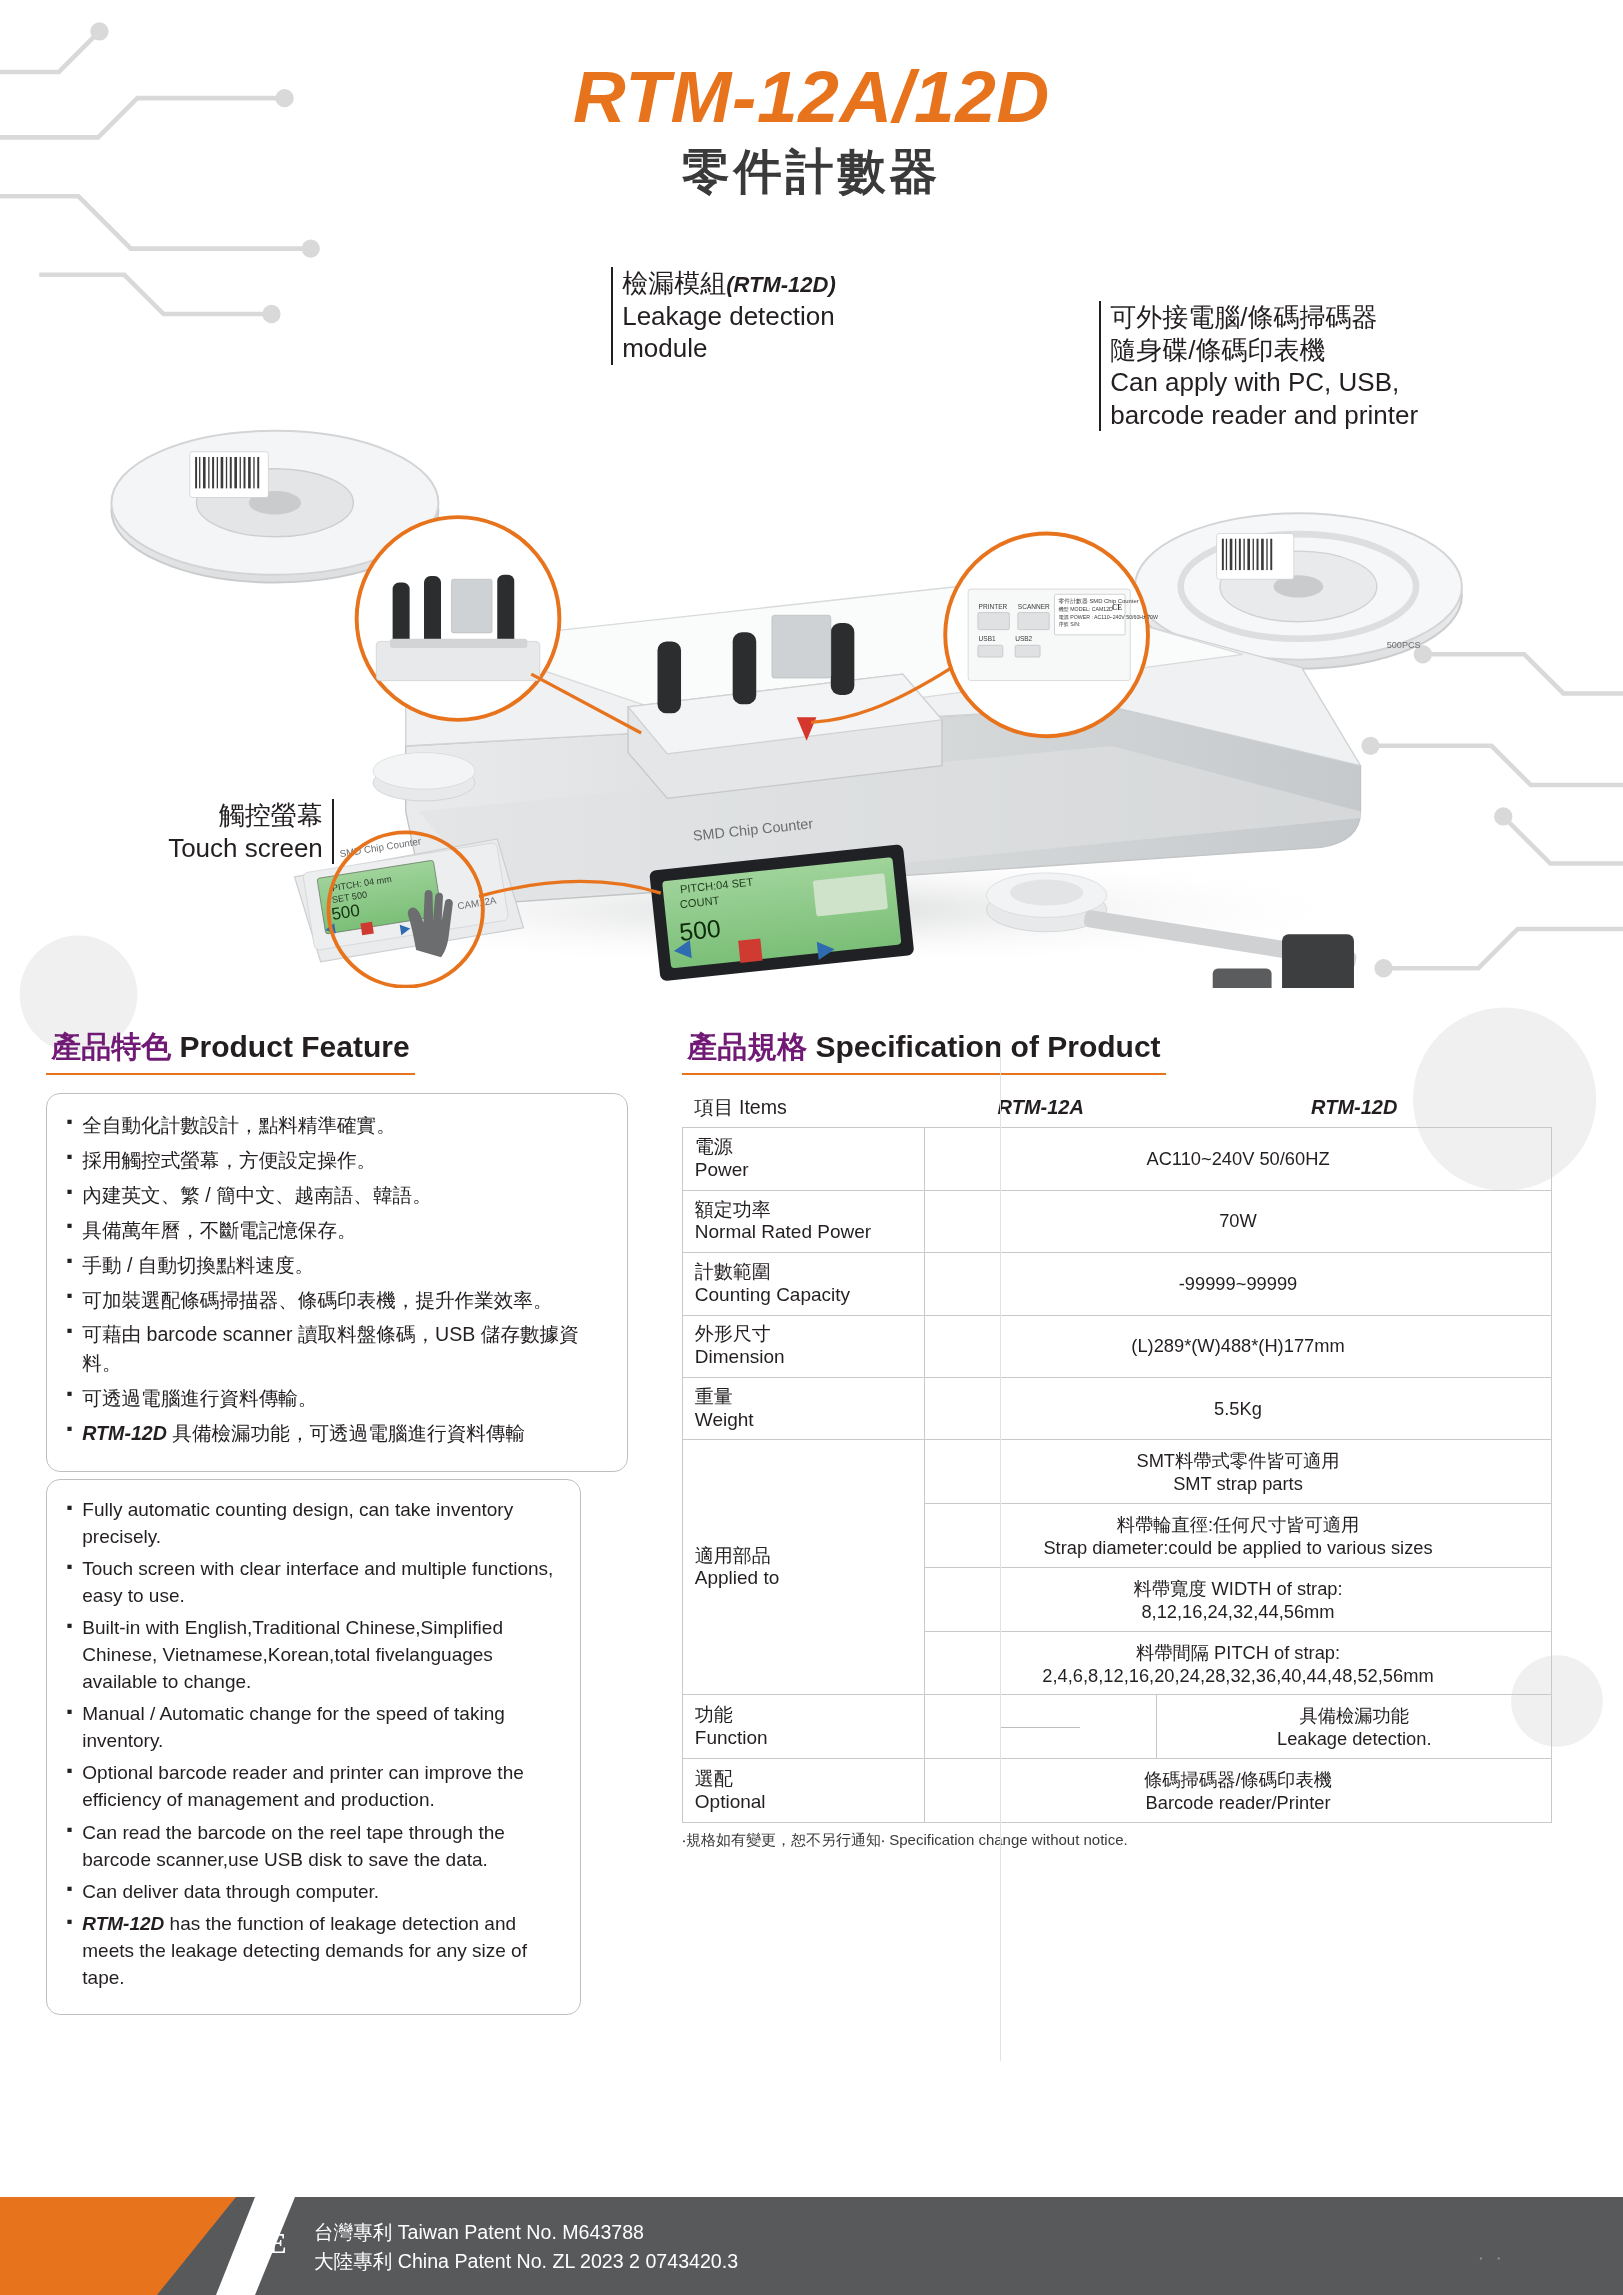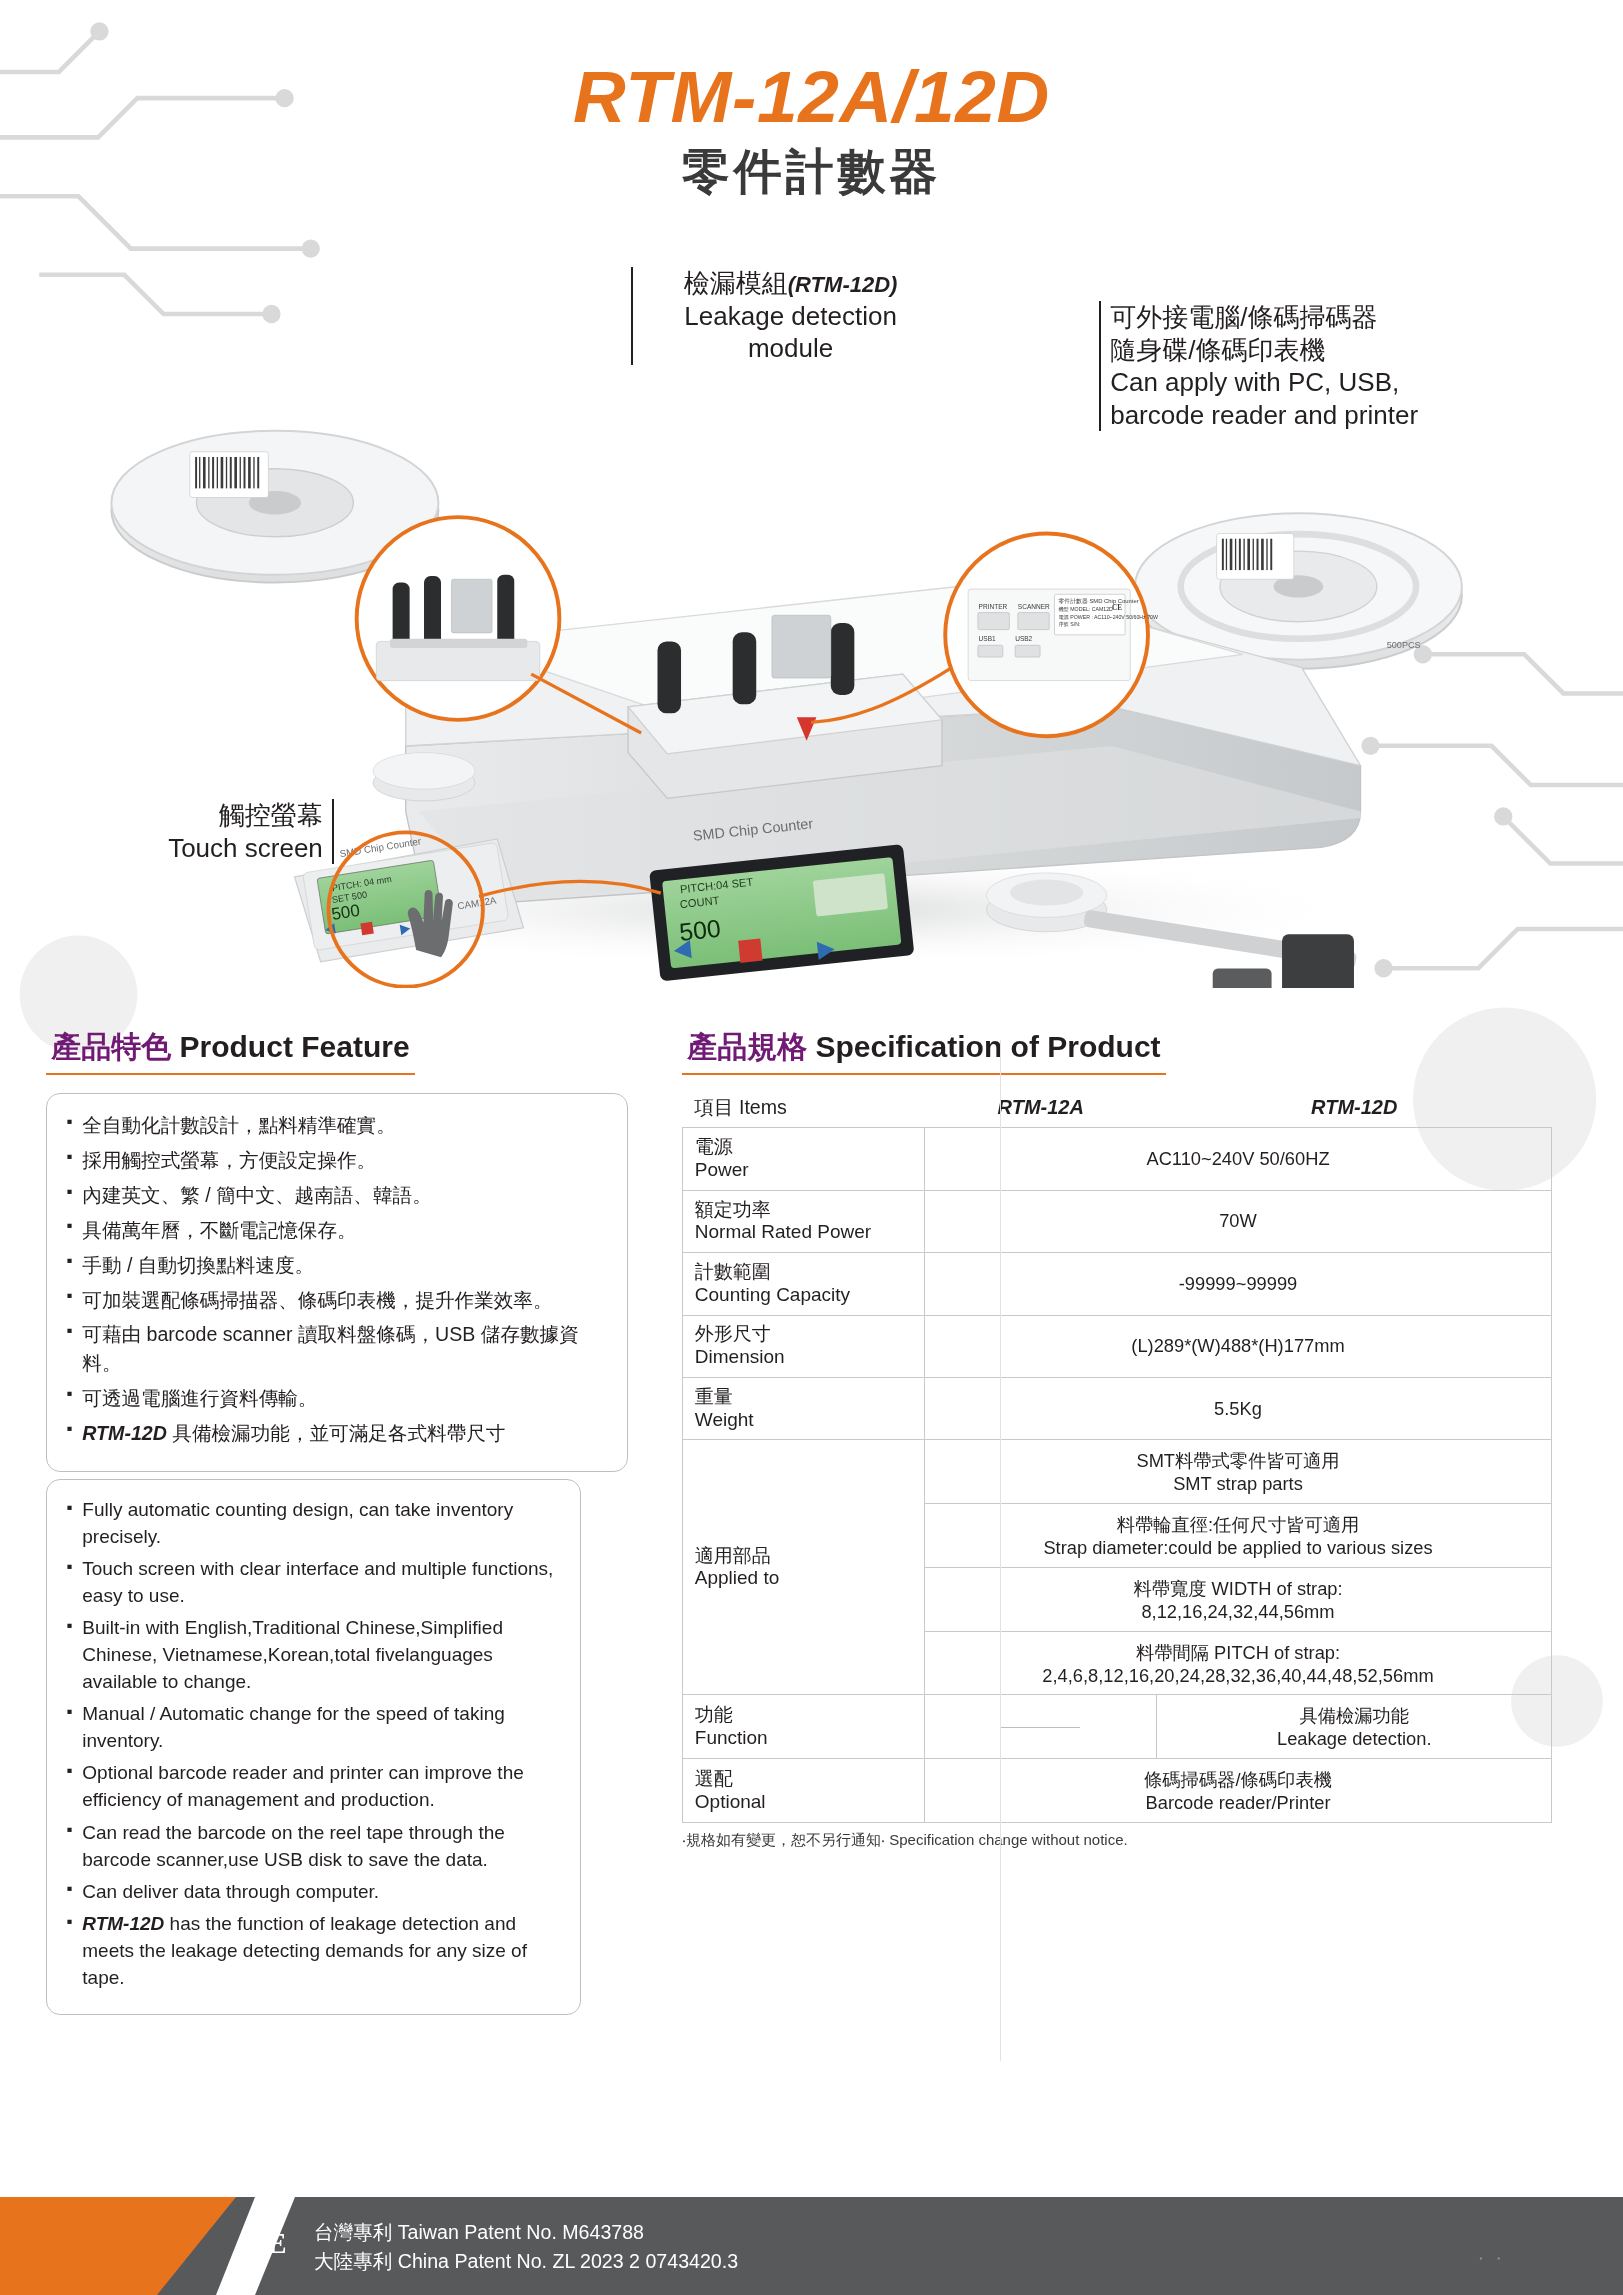--- a/index.html
+++ b/index.html
@@ -312,21 +312,21 @@
     <g>
       <circle cx="620" cy="1010" r="118" fill="none" stroke="#e8731d" stroke-width="6"></circle>
       <path d="M732,990 C840,960 930,960 1010,985" stroke="#e8731d" stroke-width="5" fill="none"></path>
       <g fill="#6b6d6f">
         <path d="M636,1072 c-4,-22 -8,-40 -12,-52 -3,-9 4,-16 11,-12 5,3 9,12 12,22 l2,-44 c0,-8 12,-8 12,0 l1,40 3,-36 c1,-8 13,-7 12,1 l-2,36 5,-28 c1,-8 13,-6 12,2 l-6,48 c-2,16 -6,26 -12,34 z"></path>
       </g>
     </g>
   </svg>
 
   
-  <div class="callout-text bar-left" style="left:631px; top:18.3px; width:308px;text-align:center;">
+  <div class="callout-text bar-left" style="left:611px; top:18.3px; width:308px;">
     <div><span class="cn">檢漏模組</span><span class="model">(RTM-12D)</span></div>
     <div class="en">Leakage detection</div>
     <div class="en">module</div>
   </div>
 
   <div class="callout-text bar-left" style="left:1099px; top:52px; width:445px;">
     <div class="cn">可外接電腦/條碼掃碼器</div>
     <div class="cn">隨身碟/條碼印表機</div>
     <div class="en">Can apply with PC, USB,</div>
     <div class="en">barcode reader and printer</div>
@@ -348,21 +348,21 @@
     <li>全自動化計數設計，點料精準確實。</li>
     <li>採用觸控式螢幕，方便設定操作。</li>
     <li>內建英文、繁 / 簡中文、越南語、韓語。</li>
     <li>具備萬年曆，不斷電記憶保存。</li>
     <li>手動 / 自動切換點料速度。</li>
     <li>可加裝選配條碼掃描器、條碼印表機，提升作業效率。</li>
     <li>可藉由 barcode scanner 讀取料盤條碼，USB 儲存數據資料。</li>
     <li>可透過電腦進行資料傳輸。</li>
     <li>
       <span class="italic">RTM-12D</span>
-      <span>具備檢漏功能，並可滿足各式料帶尺寸</span>
+      <span>具備檢漏功能，可透過電腦進行資料傳輸</span>
     </li>
   </ul>
 </div>
 
 <div class="feat-box" style="left:46px; top:1479px; width:535px;">
   <ul class="feat-list en">
     <li>Fully automatic counting design, can take inventory precisely.</li>
     <li>Touch screen with clear interface and multiple functions, easy to use.</li>
     <li>Built-in with English,Traditional Chinese,Simplified Chinese, Vietnamese,Korean,total fivelanguages available to change.</li>
     <li>Manual / Automatic change for the speed of taking inventory.</li>

